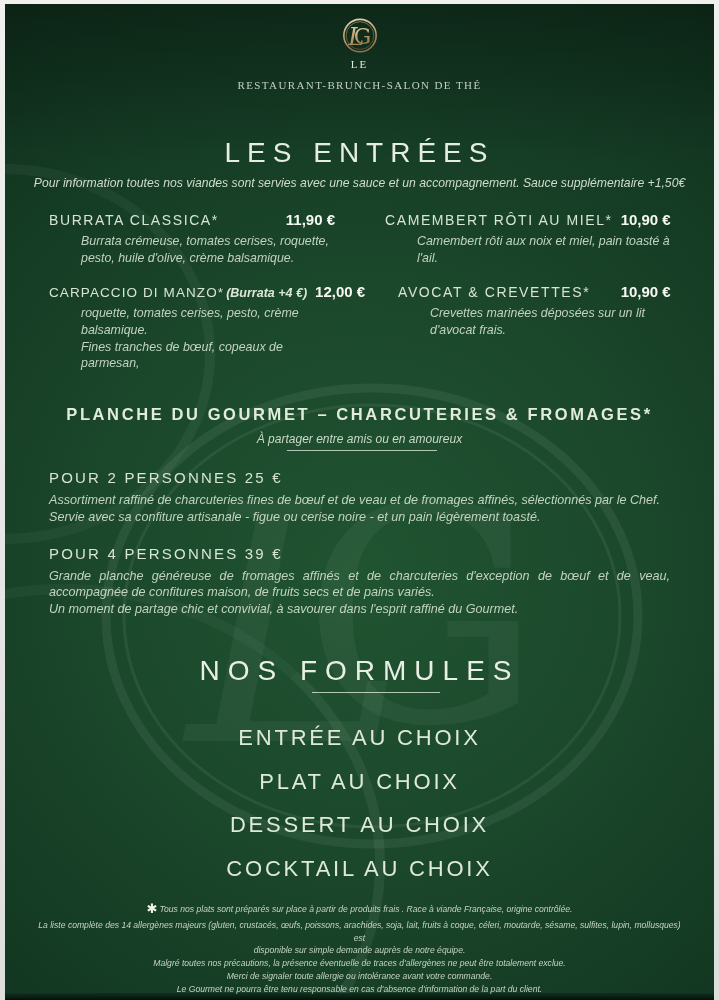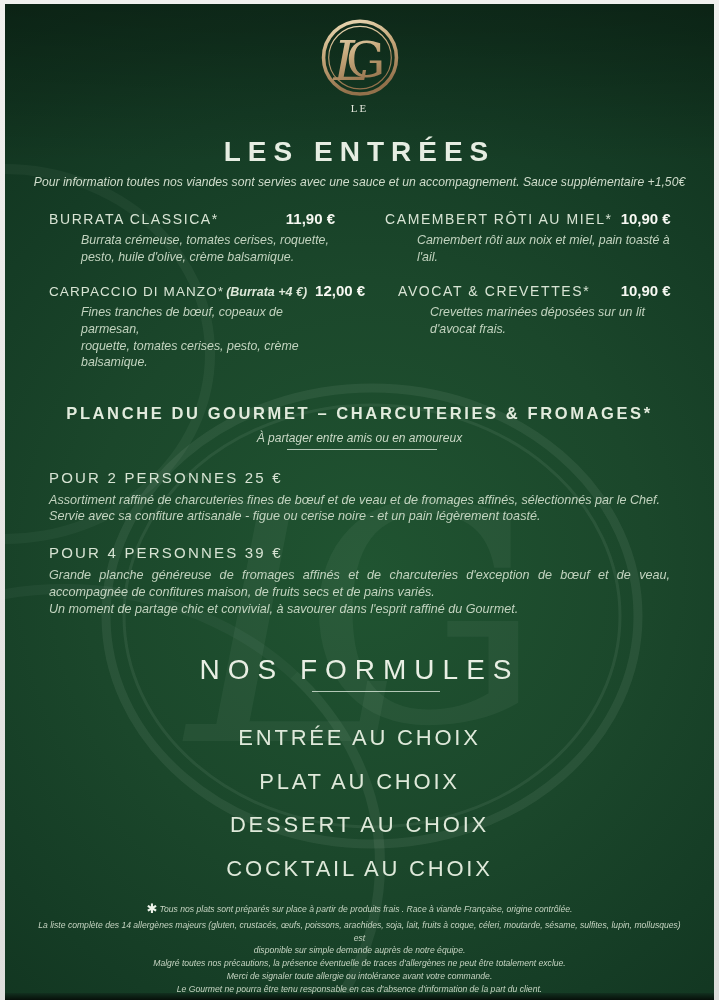--- a/index.html
+++ b/index.html
@@ -34,21 +34,21 @@
   
   .logo { margin-top:14px; width:100px; height:100px; }
   .mono-g { font-family:"DejaVu Serif", serif; }
   .mono-l { font-family:"DejaVu Serif", serif; font-style:italic; }
   .brand-le { margin-top:5px; font-family:"Liberation Serif", serif; font-size:11px; letter-spacing:2px; color:#e3e7dc; }
   .brand-name { font-family:"Liberation Serif", serif; font-size:24px; letter-spacing:4px; color:#e6eade; line-height:1; margin-top:1px; }
   .brand-name .big-g { font-size:33px; }
   .tagline { margin-top:9px; font-family:"Liberation Serif", serif; font-size:11px; letter-spacing:1.4px; color:#c4d0c0; }
 
   
-  .sec-title { margin-top:22px; font-size:28px; font-weight:700; letter-spacing:7px; color:#e6ede2; }
+  .sec-title { margin-top:46px; font-size:28px; font-weight:400; letter-spacing:7px; color:#e6ede2; }
   .sec-sub { margin-top:7px; font-style:italic; font-size:12.2px; color:#cfdccb; }
   .menu-grid {
     margin-top:21px; width:100%; padding:0 44px;
     display:grid; grid-template-columns:286px 1fr; column-gap:50px; row-gap:17px;
   }
   .cell.indent { padding-left:13px; }
   .name-row { display:flex; align-items:baseline; white-space:nowrap; }
   .item-name { font-size:14px; letter-spacing:1.6px; color:#d8e4d4; }
   .item-name.tight { font-size:13.5px; letter-spacing:1.1px; }
   .item-note { font-size:12.5px; font-weight:700; font-style:italic; color:#dde8d9; margin-left:2px; }
@@ -100,20 +100,21 @@
           <stop offset="0.45" stop-color="#c7a97c"></stop>
           <stop offset="1" stop-color="#93714b"></stop>
         </linearGradient>
       </defs>
       <circle cx="50" cy="50" r="46" fill="none" stroke="url(#gold)" stroke-width="4.5"></circle>
       <circle cx="50" cy="50" r="39.5" fill="none" stroke="url(#gold)" stroke-width="1.4"></circle>
       <text class="mono-g" x="57" y="74" font-size="62" text-anchor="middle" fill="url(#gold)">G</text>
       <text class="mono-l" x="39" y="78" font-size="68" text-anchor="middle" fill="url(#gold)">L</text>
     </svg>
     <div class="brand-le">LE</div>
+    <div class="tagline">RESTAURANT-BRUNCH-SALON DE THÉ</div>
 
     <div class="sec-title">LES ENTRÉES</div>
     <div class="sec-sub">Pour information toutes nos viandes sont servies avec une sauce et un accompagnement. Sauce supplémentaire +1,50€</div>
 
     <div class="menu-grid">
       <div class="cell">
         <div class="name-row">
           <span class="item-name">BURRATA CLASSICA*</span>
           <span class="item-price">11,90 €</span>
         </div>
@@ -133,22 +134,22 @@
         </div>
       </div>
 
       <div class="cell">
         <div class="name-row">
           <span class="item-name tight">CARPACCIO DI MANZO*</span>
             <span class="item-note">(Burrata +4 €)</span>
           <span class="item-price">12,00 €</span>
         </div>
         <div class="item-desc">
+          <div>roquette, tomates cerises, pesto, crème balsamique.</div>
           <div>Fines tranches de bœuf, copeaux de parmesan,</div>
-          <div>roquette, tomates cerises, pesto, crème balsamique.</div>
         </div>
       </div>
 
       <div class="cell indent">
         <div class="name-row">
           <span class="item-name">AVOCAT &amp; CREVETTES*</span>
           <span class="item-price">10,90 €</span>
         </div>
         <div class="item-desc">
           <div>Crevettes marinées déposées sur un lit</div>

